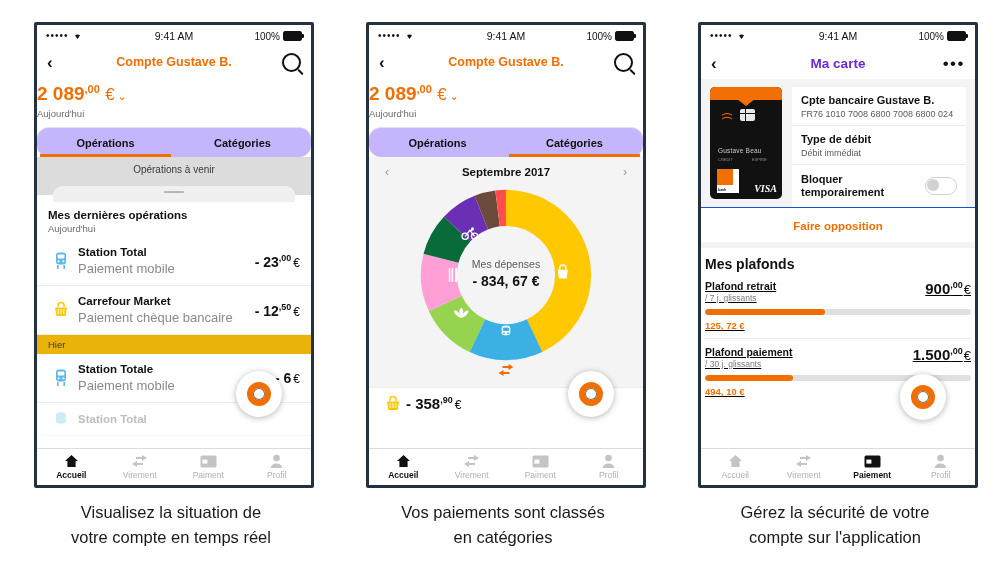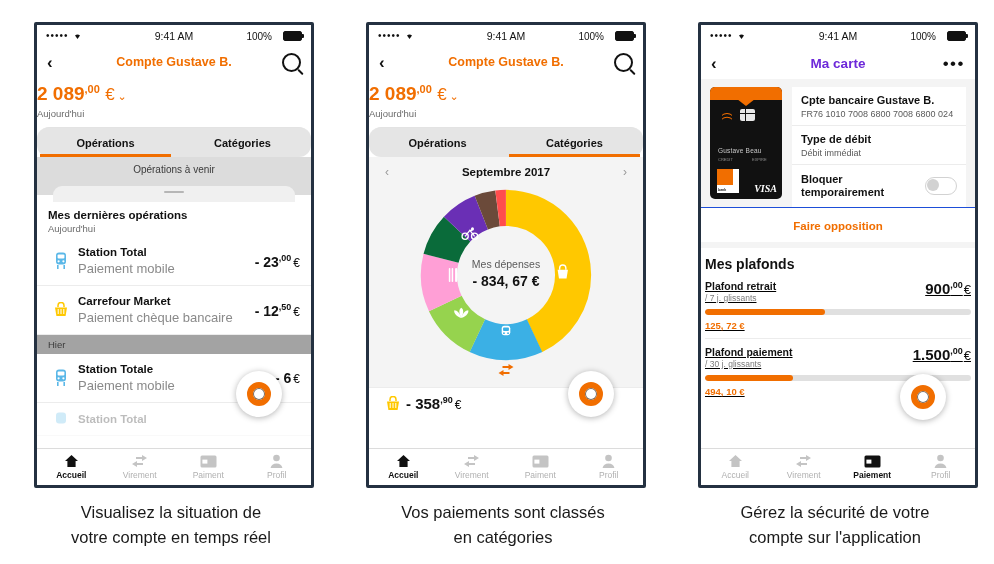--- a/index.html
+++ b/index.html
@@ -18,21 +18,21 @@
   .phone.p3{left:698px;top:22px;}
   .screen{position:relative;width:100%;height:100%;overflow:hidden;background:#fff;}
 
   
   .statusbar{height:22px;display:flex;align-items:center;justify-content:space-between;
              padding:0 9px;font-size:10px;color:#111;background:#fff;}
   .sb-left{display:flex;align-items:center;gap:3px;}
   .dots{letter-spacing:1px;font-size:10px;line-height:10px;}
   .wifi{font-size:11px;line-height:11px;}
   .sb-time{font-size:10.5px;font-weight:400;position:absolute;left:0;right:0;text-align:center;}
-  .sb-right{display:flex;align-items:center;gap:11px;z-index:2;}
+  .sb-right{display:flex;align-items:center;gap:3px;z-index:2;}
   .batt{width:17px;height:8px;border:1px solid #111;border-radius:2px;position:relative;}
   .batt::after{content:"";position:absolute;right:-3px;top:2px;width:2px;height:4px;background:#111;border-radius:0 1px 1px 0;}
   .batt i{display:block;height:100%;background:#111;}
 
   
   .navbar{height:30px;display:flex;align-items:center;justify-content:space-between;
           padding:0 10px;background:#fff;position:relative;}
   .nav-title{position:absolute;left:0;right:0;text-align:center;font-size:12.5px;font-weight:bold;}
   .nav-title.orange{color:#f16e00;}
   .nav-title.dark{color:#6d28d9;text-align:center;}
@@ -45,39 +45,39 @@
 
   
   .balance{text-align:left;padding:1px 0 8px;background:#fff;}
   .bal-amount{color:#f16e00;font-weight:bold;font-size:19px;line-height:22px;}
   .bal-amount .cts{font-size:11px;vertical-align:super;font-weight:bold;}
   .bal-amount .eur{font-size:17px;font-weight:normal;}
   .bal-amount .caret{font-size:11px;color:#f16e00;font-weight:normal;margin-left:3px;}
   .bal-sub{font-size:9.5px;color:#6b6b6b;margin-top:1px;}
 
   
-  .tabs{display:flex;border-top:1px solid #e3e3e3;background:#e5e5e5;position:relative;border-radius:12px;}
+  .tabs{display:flex;border-top:1px solid #e3e3e3;background:#c4b5fd;position:relative;border-radius:12px;}
   .tab{flex:1;text-align:center;font-size:11px;font-weight:bold;color:#111;padding:9px 0 8px;cursor:pointer;}
   .tab-underline{position:absolute;bottom:0;height:3px;background:#f16e00;width:48%;transition:none;}
   .tab-underline.left{left:1%;}
   .tab-underline.right{right:1%;}
 
   
   .upcoming{background:#dcdcdc;height:38px;position:relative;}
   .upcoming-label{font-size:10px;color:#3a3a3a;text-align:center;padding-top:7px;}
   .upcoming-card{position:absolute;left:16px;right:16px;bottom:-7px;height:16px;background:#f0f0f0;
                  border-radius:9px 9px 0 0;}
   .upcoming-handle{position:absolute;left:50%;transform:translateX(-50%);top:5px;
                    width:20px;height:2px;background:#b6b6b6;border-radius:1px;}
 
   
   .section-head{padding:10px 11px 3px;background:#fff;}
   .section-title{font-size:11.5px;font-weight:bold;color:#111;}
   .section-sub{font-size:9.5px;color:#6b6b6b;margin-top:2px;}
-  .daylabel{background:#a3a3a3;font-size:9.5px;color:#3a3a3a;padding:4px 11px;}
+  .daylabel{background:#eab308;font-size:9.5px;color:#3a3a3a;padding:4px 11px;}
   .txrow{display:flex;align-items:center;padding:9px 11px;border-bottom:1px solid #ececec;background:#fff;}
   .txicon{width:26px;display:flex;justify-content:center;align-items:center;}
   .txbody{flex:1;padding-left:4px;}
   .txname{font-size:11.5px;font-weight:bold;color:#111;line-height:13px;}
   .txmeta{font-size:13px;color:#8a8a8a;margin-top:2px;}
   .txamt{font-size:14px;font-weight:bold;color:#111;white-space:nowrap;}
   .txamt .cts{font-size:9px;vertical-align:super;}
   .txamt .eur{font-size:12px;font-weight:normal;margin-left:2px;}
 
   

